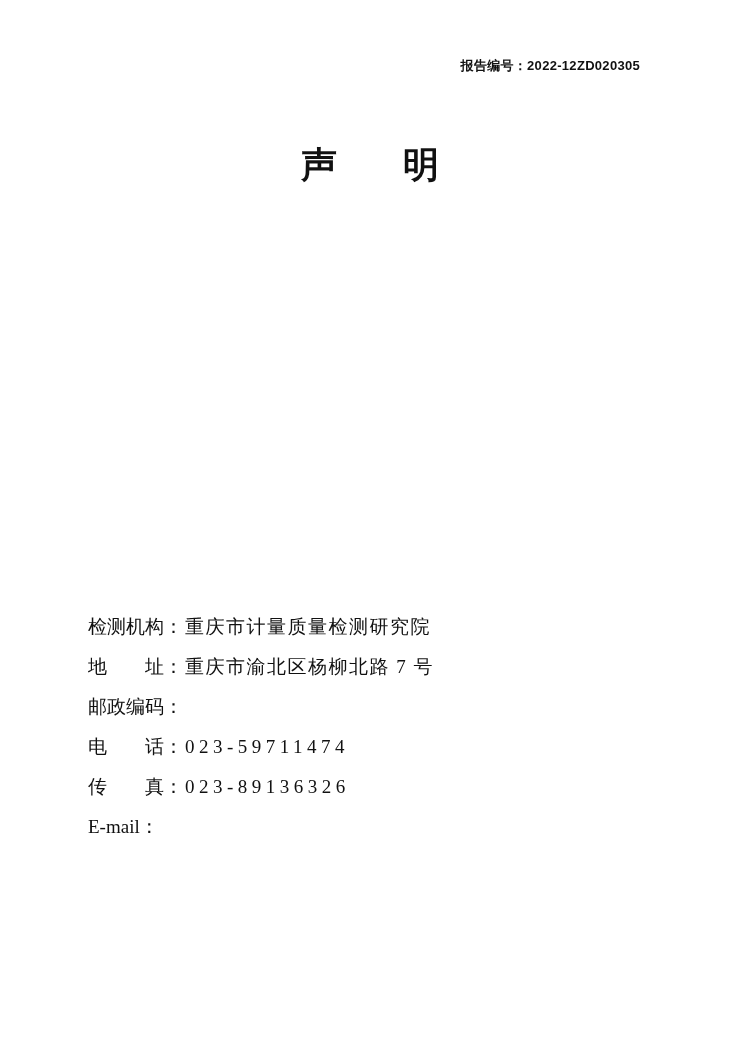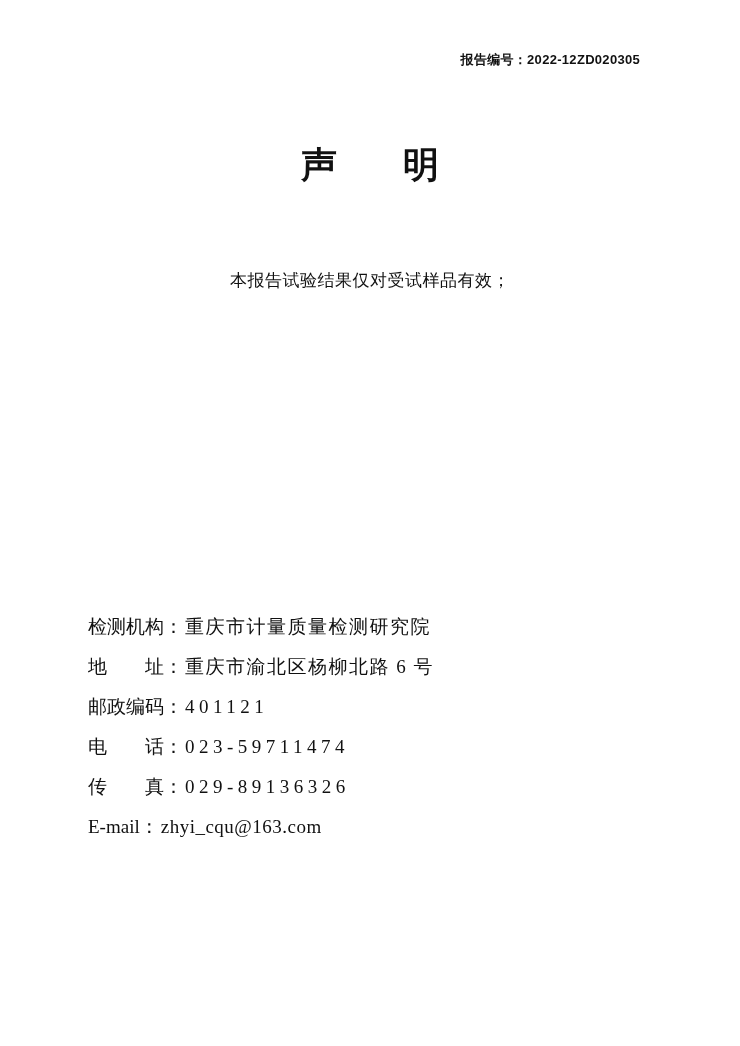--- a/index.html
+++ b/index.html
@@ -9,21 +9,21 @@
     background: #ffffff;
     position: relative;
     font-family: "Liberation Serif", serif;
     color: #111111;
     overflow: hidden;
   }
 
   
   .report-no {
     position: absolute;
-    top: 51px;
+    top: 57px;
     right: 100px;
     font-family: "Liberation Sans", sans-serif;
     font-weight: bold;
     font-size: 13px;
     letter-spacing: 0.3px;
     white-space: nowrap;
   }
 
   
   .doc-title {
@@ -87,21 +87,20 @@
 <div class="report-no">
   <span>报告编号：</span><span>2022-12ZD020305</span>
 </div>
 
 <h1 class="doc-title">
   <span>声</span>
   <span>明</span>
 </h1>
 
 <div class="declaration">
-  <div>本报告试验结果仅对受试样品有效；</div>
 </div>
 
 <div class="contacts">
 
     <div class="contact-row">
       <span class="contact-label cjk">
         <span>检</span>
         <span>测</span>
         <span>机</span>
         <span>构</span>
@@ -109,50 +108,48 @@
       <span class="contact-colon">：</span>
       <span class="contact-value">重庆市计量质量检测研究院</span>
     </div>
 
     <div class="contact-row">
       <span class="contact-label cjk">
         <span>地</span>
         <span>址</span>
       </span>
       <span class="contact-colon">：</span>
-      <span class="contact-value">重庆市渝北区杨柳北路 6 号</span>
+      <span class="contact-value">重庆市渝北区杨柳北路 7 号</span>
     </div>
 
     <div class="contact-row">
       <span class="contact-label cjk">
         <span>邮</span>
         <span>政</span>
         <span>编</span>
         <span>码</span>
       </span>
       <span class="contact-colon">：</span>
-      <span class="contact-value">401121</span>
     </div>
 
     <div class="contact-row">
       <span class="contact-label cjk">
         <span>电</span>
         <span>话</span>
       </span>
       <span class="contact-colon">：</span>
       <span class="contact-value">023-59711474</span>
     </div>
 
     <div class="contact-row">
       <span class="contact-label cjk">
         <span>传</span>
         <span>真</span>
       </span>
       <span class="contact-colon">：</span>
-      <span class="contact-value">029-89136326</span>
+      <span class="contact-value">023-89136326</span>
     </div>
 
     <div class="contact-row">
       <span class="contact-label">E-mail</span>
       <span class="contact-colon">：</span>
-      <span class="contact-value">zhyi_cqu@163.com</span>
     </div>
   </div>
 
 </body></html>

